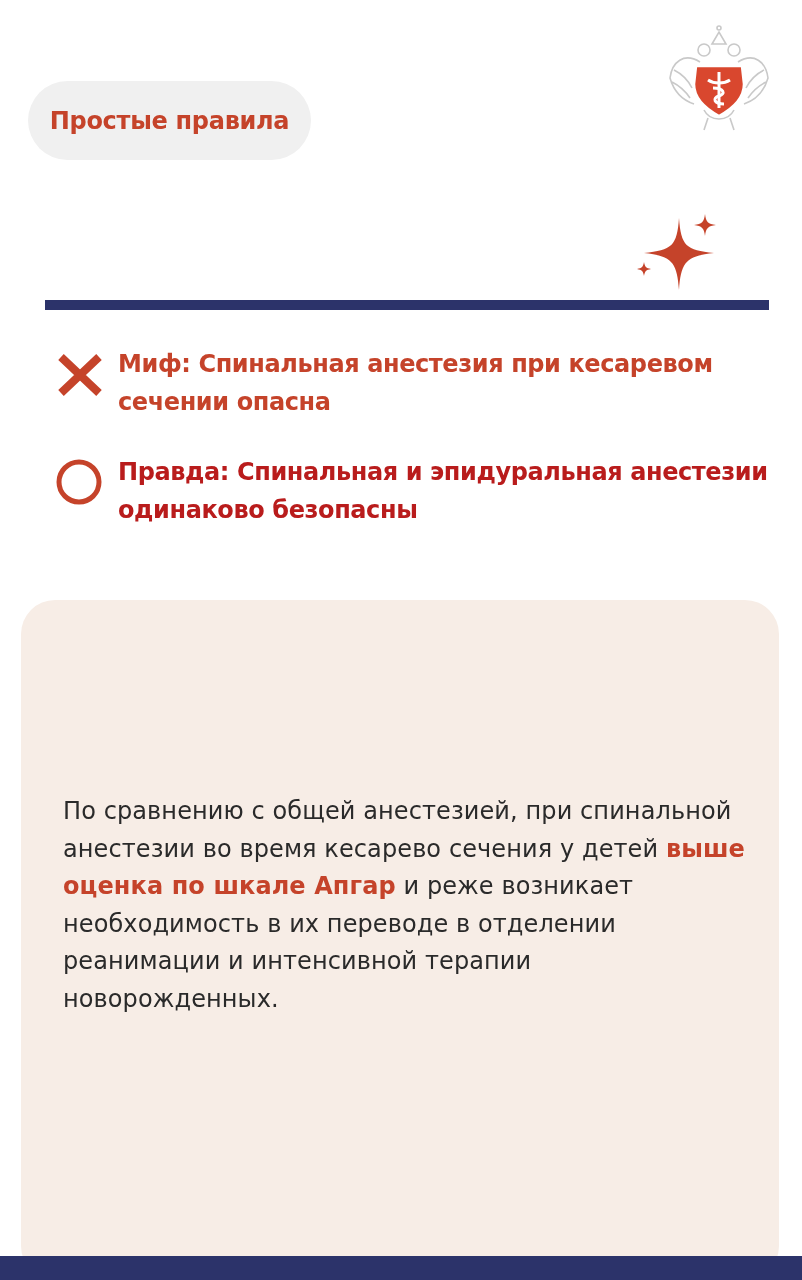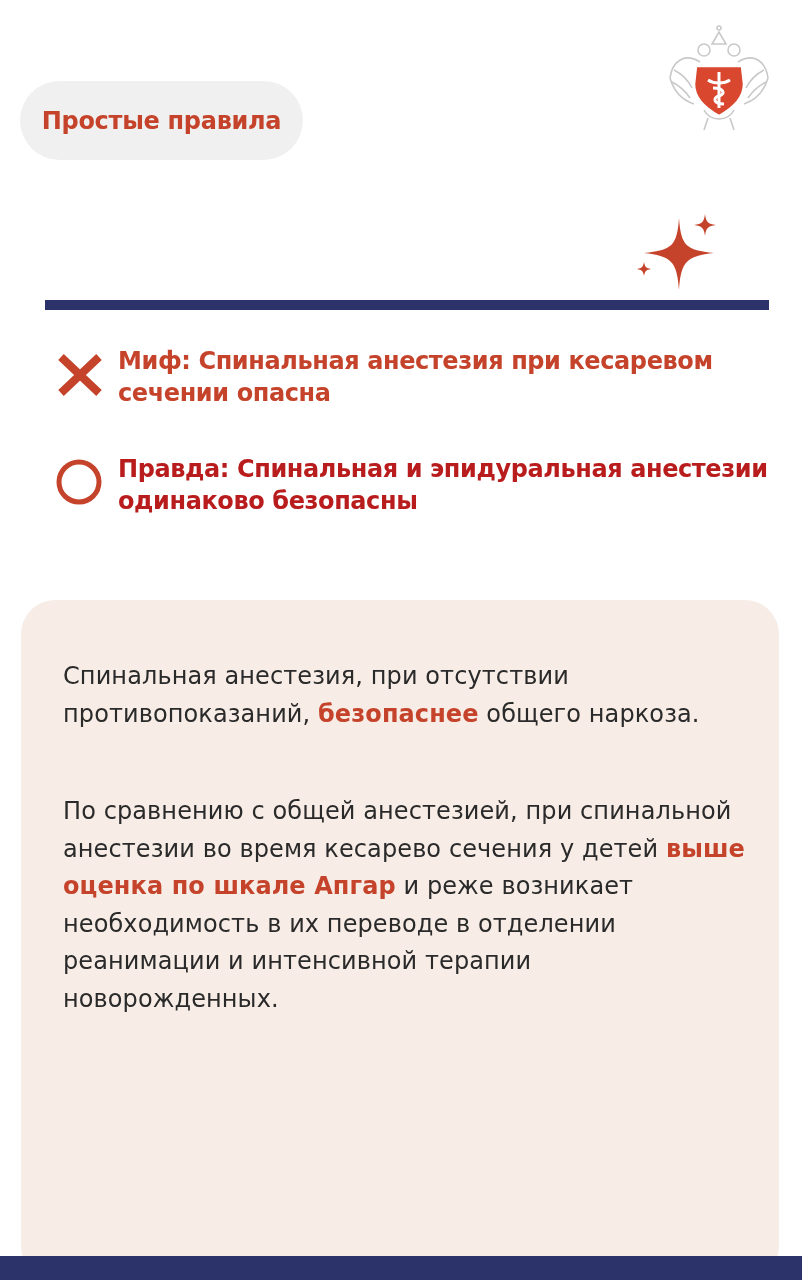--- a/index.html
+++ b/index.html
@@ -2,33 +2,33 @@
 <html><head>
 <meta charset="utf-8">
 <style>
   html, body { margin: 0; padding: 0; }
   body {
     width: 802px; height: 1280px; position: relative; overflow: hidden;
     background: #ffffff;
     font-family: "DejaVu Sans", "Liberation Sans", sans-serif;
   }
   .pill {
-    position: absolute; left: 20px; top: 81px; width: 283px; height: 79px;
+    position: absolute; left: 28px; top: 81px; width: 283px; height: 79px;
     border-radius: 40px; background: #f0f0f0;
     display: flex; align-items: center; justify-content: center;
     color: #c5432a; font-weight: bold; font-size: 24px; letter-spacing: -0.3px;
   }
   .emblem { position: absolute; left: 664px; top: 22px; width: 110px; height: 112px; }
   .sparkles { position: absolute; left: 630px; top: 210px; width: 100px; height: 90px; }
   .rule { position: absolute; left: 45px; top: 300px; width: 724px; height: 10px; background: #2c336a; }
   .claim { position: absolute; left: 55px; width: 720px; }
   .claim .icon { position: absolute; left: 0; top: 4px; width: 50px; height: 50px; }
   .claim .text {
     position: absolute; left: 63px; right: 0; top: 0;
-    font-weight: bold; font-size: 24px; line-height: 32px; letter-spacing: -0.4px;
+    font-weight: bold; font-size: 24px; line-height: 38px; letter-spacing: -0.4px;
   }
   .myth { top: 345px; height: 80px; }
   .myth .text { color: #c5432a; }
   .truth { top: 453px; height: 80px; }
   .truth .text { color: #b91c1c; }
   .card {
     position: absolute; left: 21px; top: 600px; width: 758px; height: 680px;
     background: #f7ede6; border-radius: 34px;
   }
   .card p {
@@ -88,17 +88,16 @@
 </div>
 
 <div class="claim truth">
   <svg class="icon" viewBox="0 0 50 50">
     <circle cx="24" cy="25" r="20" fill="none" stroke="#c5432a" stroke-width="5"></circle>
   </svg>
   <div class="text">Правда: Спинальная и эпидуральная анестезии одинаково безопасны</div>
 </div>
 
 <div class="card">
-  <p class="p1"><span>Спинальная анестезия, при отсутствии противопоказаний, </span><span class="hl">безопаснее</span><span> общего наркоза.</span></p>
   <p class="p2"><span>По сравнению с общей анестезией, при спинальной анестезии во время кесарево сечения у детей </span><span class="hl">выше оценка по шкале Апгар</span><span> и реже возникает необходимость в их переводе в отделении реанимации и интенсивной терапии новорожденных.</span></p>
 </div>
 
 <div class="footer"></div>
 
 </body></html>

